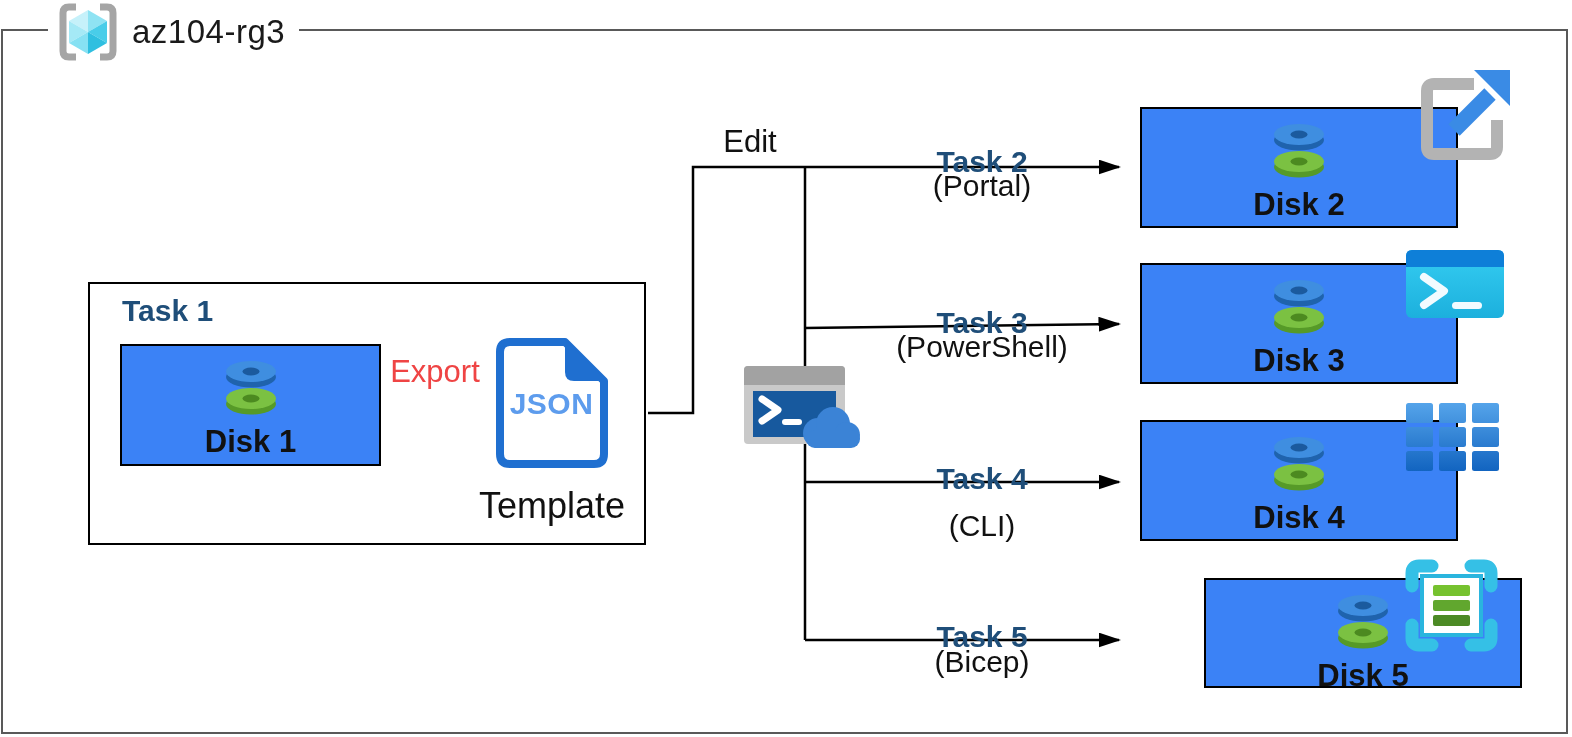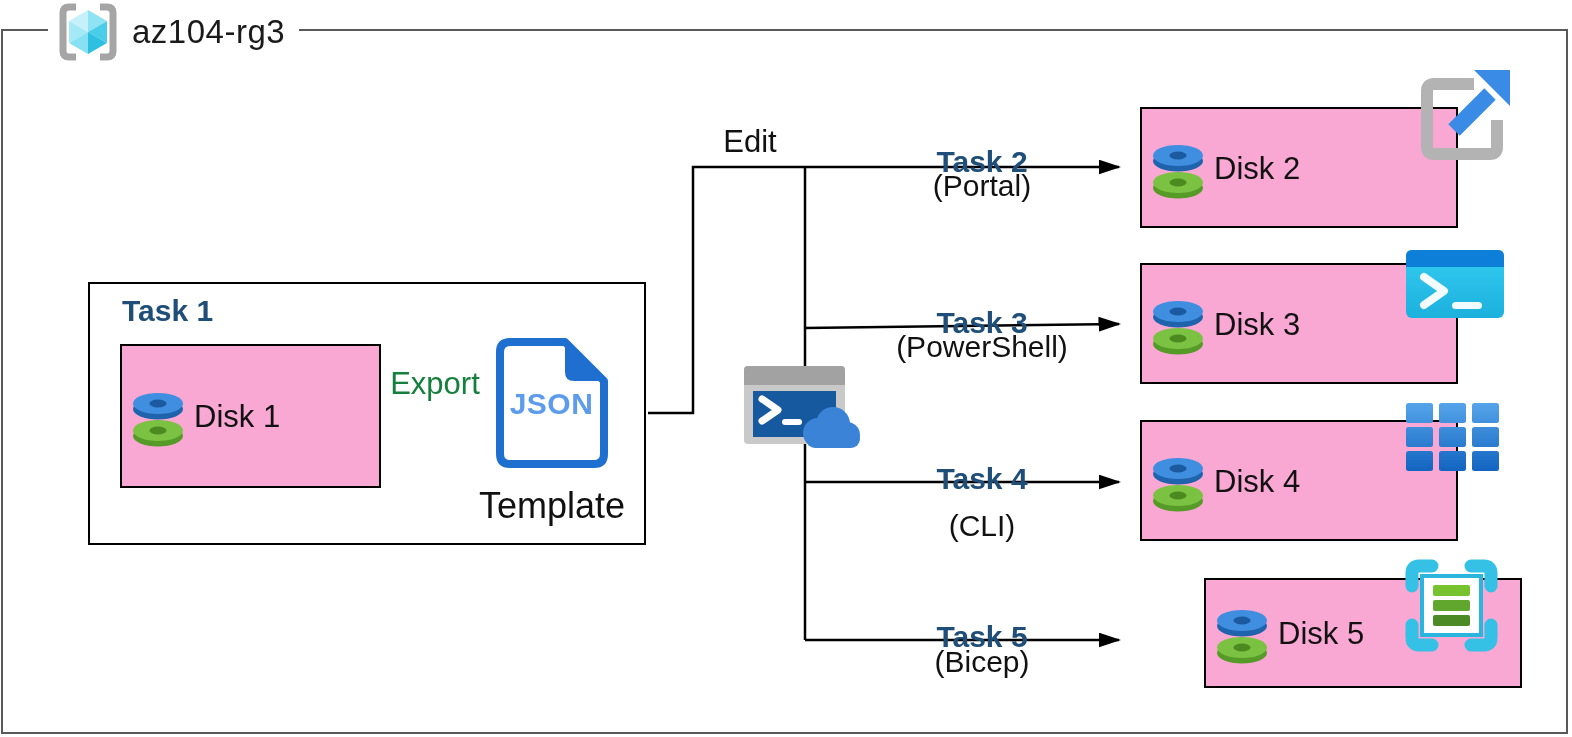--- a/index.html
+++ b/index.html
@@ -14,34 +14,34 @@
 
   .rg-badge { position:absolute; left:48px; top:0; display:flex; align-items:center;
               z-index:5; background:#ffffff; padding:0 14px 0 6px; }
   .rg-badge .rg-title { font-size:33px; color:#1a1a1a; margin-left:10px; letter-spacing:0.5px; }
 
   .task1-box { position:absolute; left:88px; top:282px; width:558px; height:263px;
                border:2px solid #000; background:#fff; z-index:2; }
   .task1-title { position:absolute; left:122px; top:294px; font-size:30px; font-weight:bold;
                  color:#1F4E79; z-index:4; }
 
-  .disk-box { position:absolute; background:#f9a8d4; border:2px solid #000; z-index:2;
-              display:flex; flex-direction:row; align-items:center; justify-content:flex-start; }
+  .disk-box { position:absolute; background:#3b82f6; border:2px solid #000; z-index:2;
+              display:flex; flex-direction:column; align-items:center; justify-content:flex-start;font-weight:bold; }
   .disk-box .disk-glyph { margin-top:12px; }
   .disk-box .disk-label { font-size:31px; color:#111; margin-top:2px; }
 
-  .disk1 { left:120px; top:344px; width:261px; height:144px;text-align:right; }
+  .disk1 { left:120px; top:344px; width:261px; height:122px;text-align:right; }
   .disk2 { left:1140px; top:107px;  width:318px; height:121px; }
   .disk3 { left:1140px; top:263px; width:318px; height:121px; }
   .disk4 { left:1140px; top:420px; width:318px; height:121px; }
   .disk5 { left:1204px; top:578px; width:318px; height:110px; }
 
   .float-label { position:absolute; z-index:4; text-align:center; }
   .edit-label     { left:698px; top:124px; width:104px; font-size:31px; color:#111; }
-  .export-label   { left:368px; top:366px; width:134px; font-size:31px; color:#15803d; }
+  .export-label   { left:368px; top:354px; width:134px; font-size:31px; color:#ef4444; }
   .template-label { left:478px; top:485px; width:148px; font-size:36px; color:#111; }
 
   .branch-task   { position:absolute; left:832px; width:300px; text-align:center; z-index:4;
                    font-size:30px; font-weight:bold; color:#1F4E79;margin-top:16px; }
   .branch-method { position:absolute; left:832px; width:300px; text-align:center; z-index:4;
                    font-size:30px; color:#111; }
   .bt0 { top:129px; }  .bm0 { top:169px; }
   .bt1 { top:290px; }  .bm1 { top:330px; }
   .bt2 { top:446px; }  .bm2 { top:487px;margin-top:22px; }
   .bt3 { top:604px; }  .bm3 { top:645px; }

